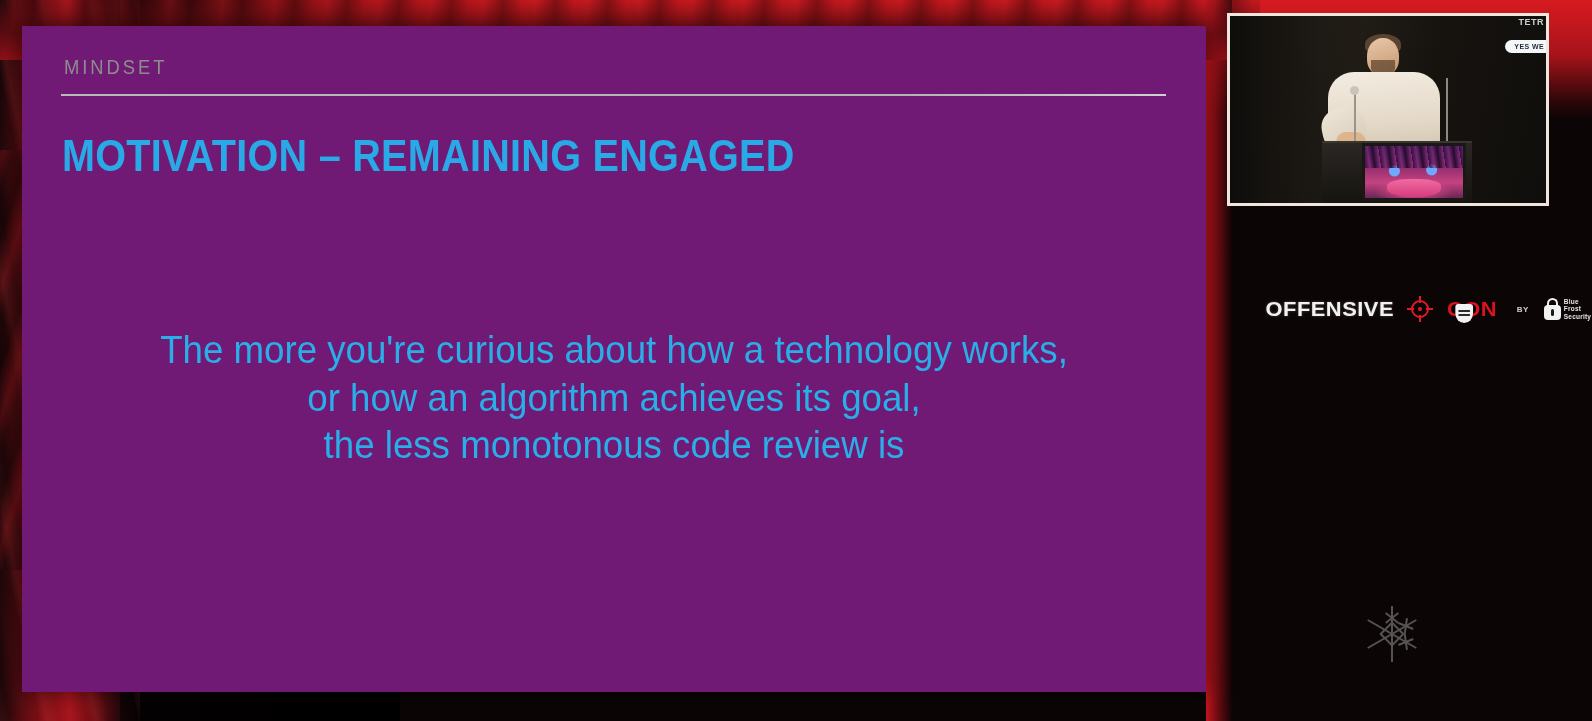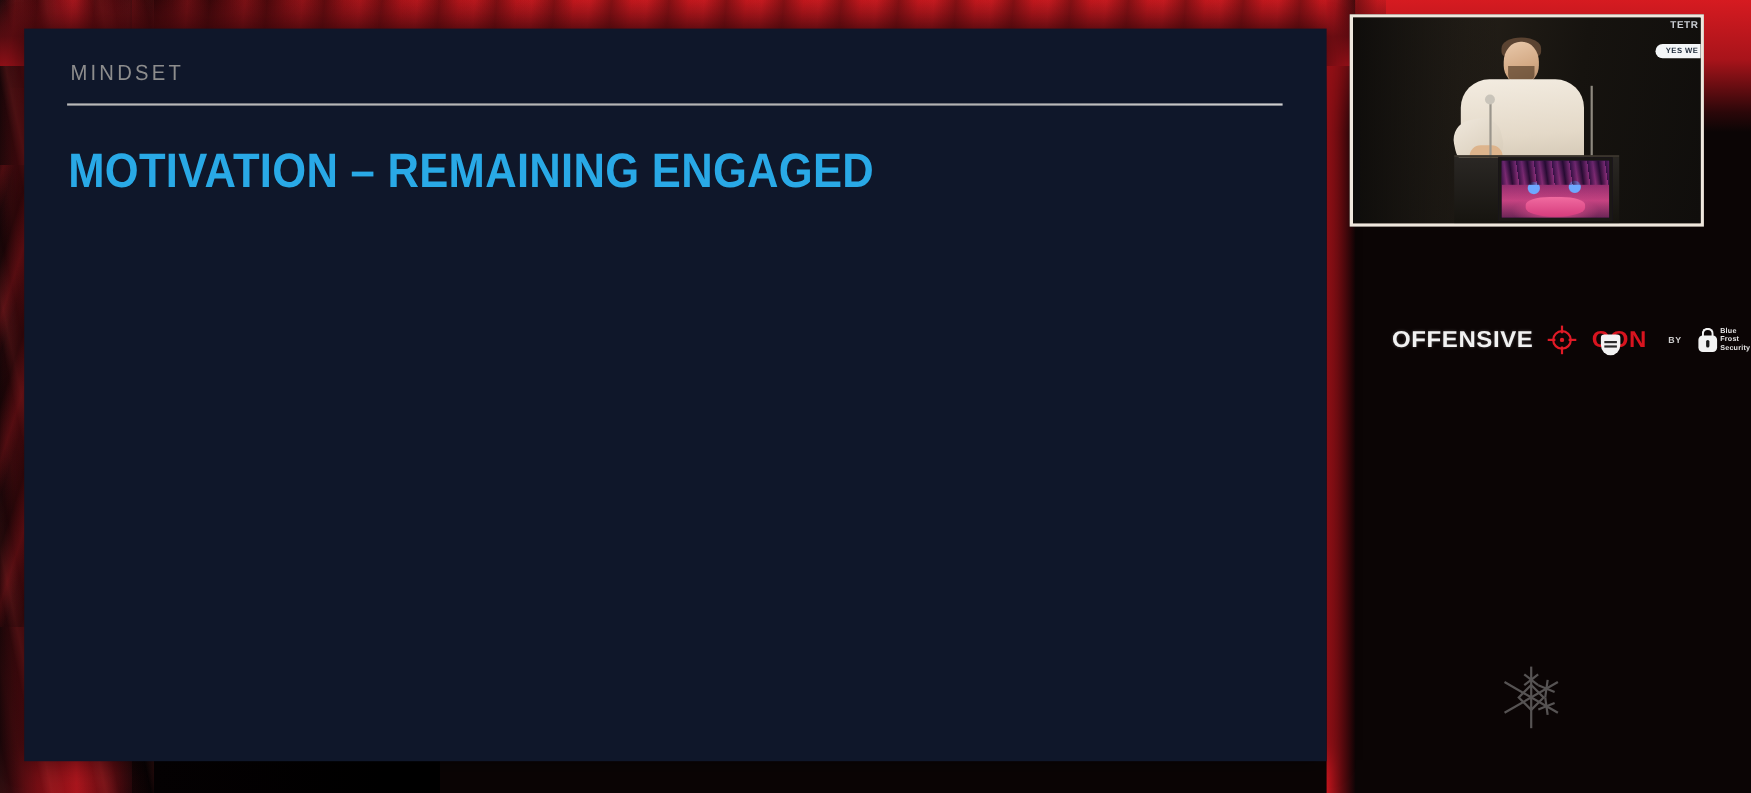--- a/index.html
+++ b/index.html
@@ -100,21 +100,21 @@
       rgba(205,22,30,0.95) 0%,
       rgba(120,12,18,0.75) 55%,
       rgba(18,4,6,0.6) 100%);
   }
 
   
   #slide {
     position:absolute;
     left:22px; top:26px;
     width:1184px; height:666px;
-    background:#0f172a;
+    background:#701a75;
     box-shadow:0 0 22px rgba(0,0,0,.55);
   }
   .slide-inner { position:absolute; inset:0; }
 
   #kicker {
     position:absolute; left:42px; top:30px;
     font-size:20px; letter-spacing:3.2px;
     color:#8d8d8d; font-weight:400;
     font-family:"Liberation Sans", sans-serif;
     transform:scaleX(.92); transform-origin:left center;
@@ -397,20 +397,25 @@
 
 <div id="slide">
   <div class="slide-inner">
 
     <div id="kicker">MINDSET</div>
 
     <div id="divider"></div>
 
     <h1 id="slide-title">MOTIVATION – REMAINING ENGAGED</h1>
 
+    <div id="quote">
+      <span class="qline">The more you're curious about how a technology works,</span>
+      <span class="qline">or how an algorithm achieves its goal,</span>
+      <span class="qline">the less monotonous code review is</span>
+    </div>
 
   </div>
 </div>
 
 <div id="webcam">
   <div class="cam-scene">
     <div class="cam-wall"></div>
     <div class="cam-wall-dark"></div>
 
     <div class="mic-pole2"></div>

